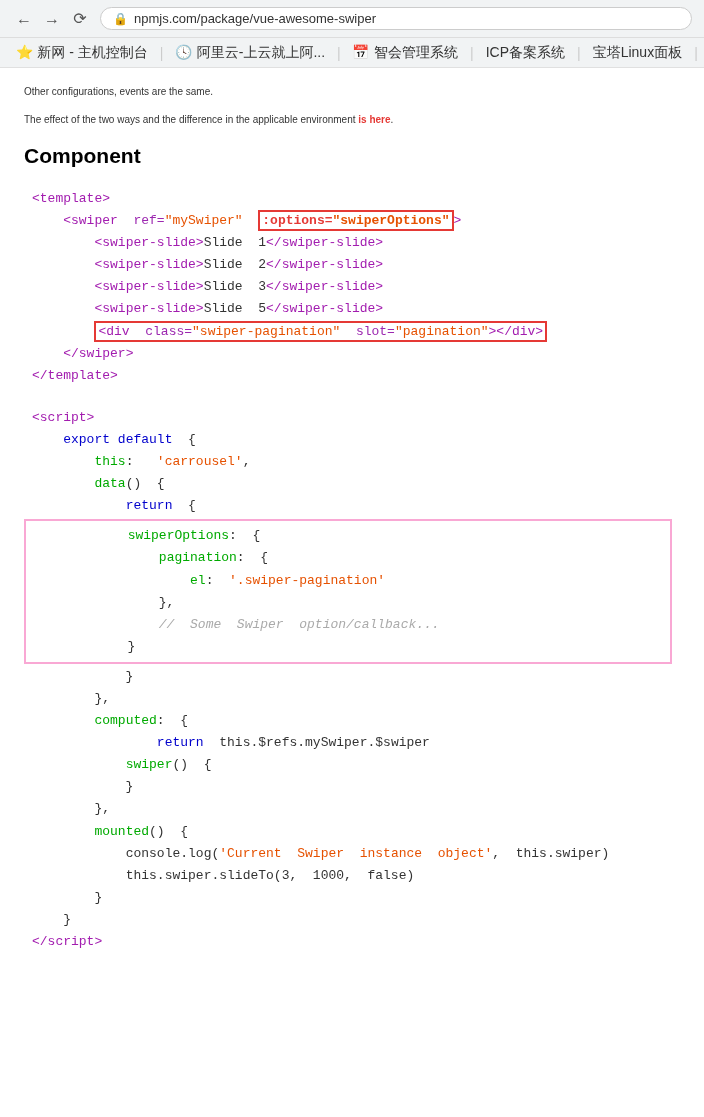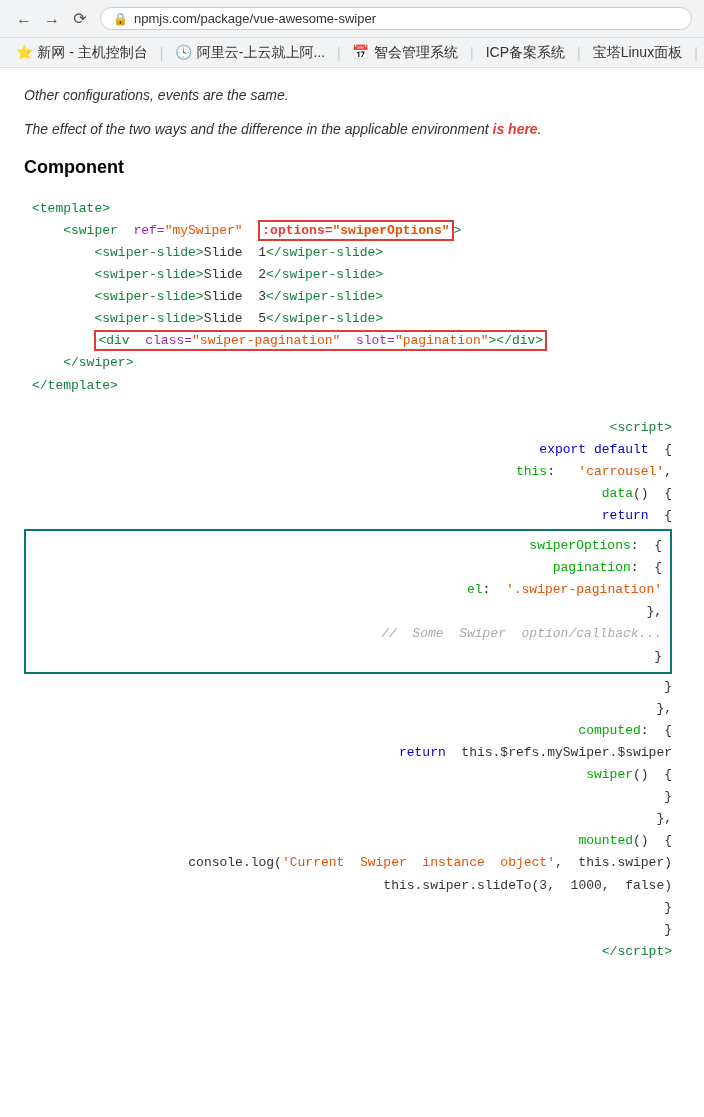--- a/index.html
+++ b/index.html
@@ -76,34 +76,33 @@
     }
     .bookmark-sep { color: #ccc; padding: 0 2px; }
 
     
     .page-content {
       padding: 16px 24px;
       background: #fff;
     }
 
     .intro-text {
-      font-size: 14px;
+      font-size: 10px;
       color: #333;
       margin-bottom: 12px;
       line-height: 1.6;
-      font-style: italic;
     }
 
     .highlight-link {
       color: #e53935;
       font-weight: bold;
     }
 
     .section-title {
-      font-size: 18px;
+      font-size: 21px;
       font-weight: bold;
       color: #000;
       margin: 16px 0 12px 0;
     }
 
     
     .code-block {
       background: #fff;
       font-family: 'Courier New', Courier, monospace;
       font-size: 13px;
@@ -112,21 +111,21 @@
       position: relative;
     }
 
     .code-line {
       display: block;
       white-space: pre;
       padding: 0 8px;
     }
 
     
-    .c-tag { color: #15803d; }
+    .c-tag { color: #a21caf; }
     .c-attr { color: #9c27b0; }
     .c-string { color: #e65100; }
     .c-keyword { color: #0000cc; font-weight: normal; }
     .c-comment { color: #aaa; font-style: italic; margin-top: 32px; }
     .c-default { color: #333; }
     .c-property { color: #0a0; }
     .c-red-attr { color: #e53935; font-weight: bold; }
 
     
     .annotation {
@@ -140,21 +139,20 @@
       font-family: Arial, sans-serif;
     }
 
     .code-wrapper {
       position: relative;
     }
 
     
     .script-section {
       margin-top: 4px;
-      text-align: right;
     }
   </style>
 </head>
 <body>
 
 <div class="browser-bar">
   <div class="nav-buttons">
     <button class="nav-btn">←</button>
     <button class="nav-btn">→</button>
     <button class="nav-btn">⟳</button>
@@ -214,21 +212,21 @@
     </div>
 
     <div class="code-block script-section">
 
       <span class="code-line"><span class="c-tag">&lt;script&gt;</span></span>
       <span class="code-line">    <span class="c-keyword">export</span> <span class="c-keyword">default</span>  {</span>
       <span class="code-line">        <span class="c-property">this</span>:   <span class="c-string">'carrousel'</span>,</span>
       <span class="code-line">        <span class="c-property">data</span>()  {</span>
       <span class="code-line">            <span class="c-keyword">return</span>  {</span>
 
-      <div style="border:2px solid #0f766e; margin: 2px 8px 2px 0; padding: 4px 8px;">
+      <div style="border:2px solid #f9a8d4; margin: 2px 8px 2px 0; padding: 4px 8px;">
         <span class="code-line" style="padding:0;">            <span class="c-property">swiperOptions</span>:  {</span>
         <span class="code-line" style="padding:0;">                <span class="c-property">pagination</span>:  {</span>
         <span class="code-line" style="padding:0;">                    <span class="c-property">el</span>:  <span class="c-string">'.swiper-pagination'</span></span>
         <span class="code-line" style="padding:0;">                },</span>
         <span class="code-line" style="padding:0;"><span class="c-comment">                //  Some  Swiper  option/callback...</span></span>
         <span class="code-line" style="padding:0;">            }</span>
       </div>
 
       <span class="code-line">            }</span>
       <span class="code-line">        },</span>

